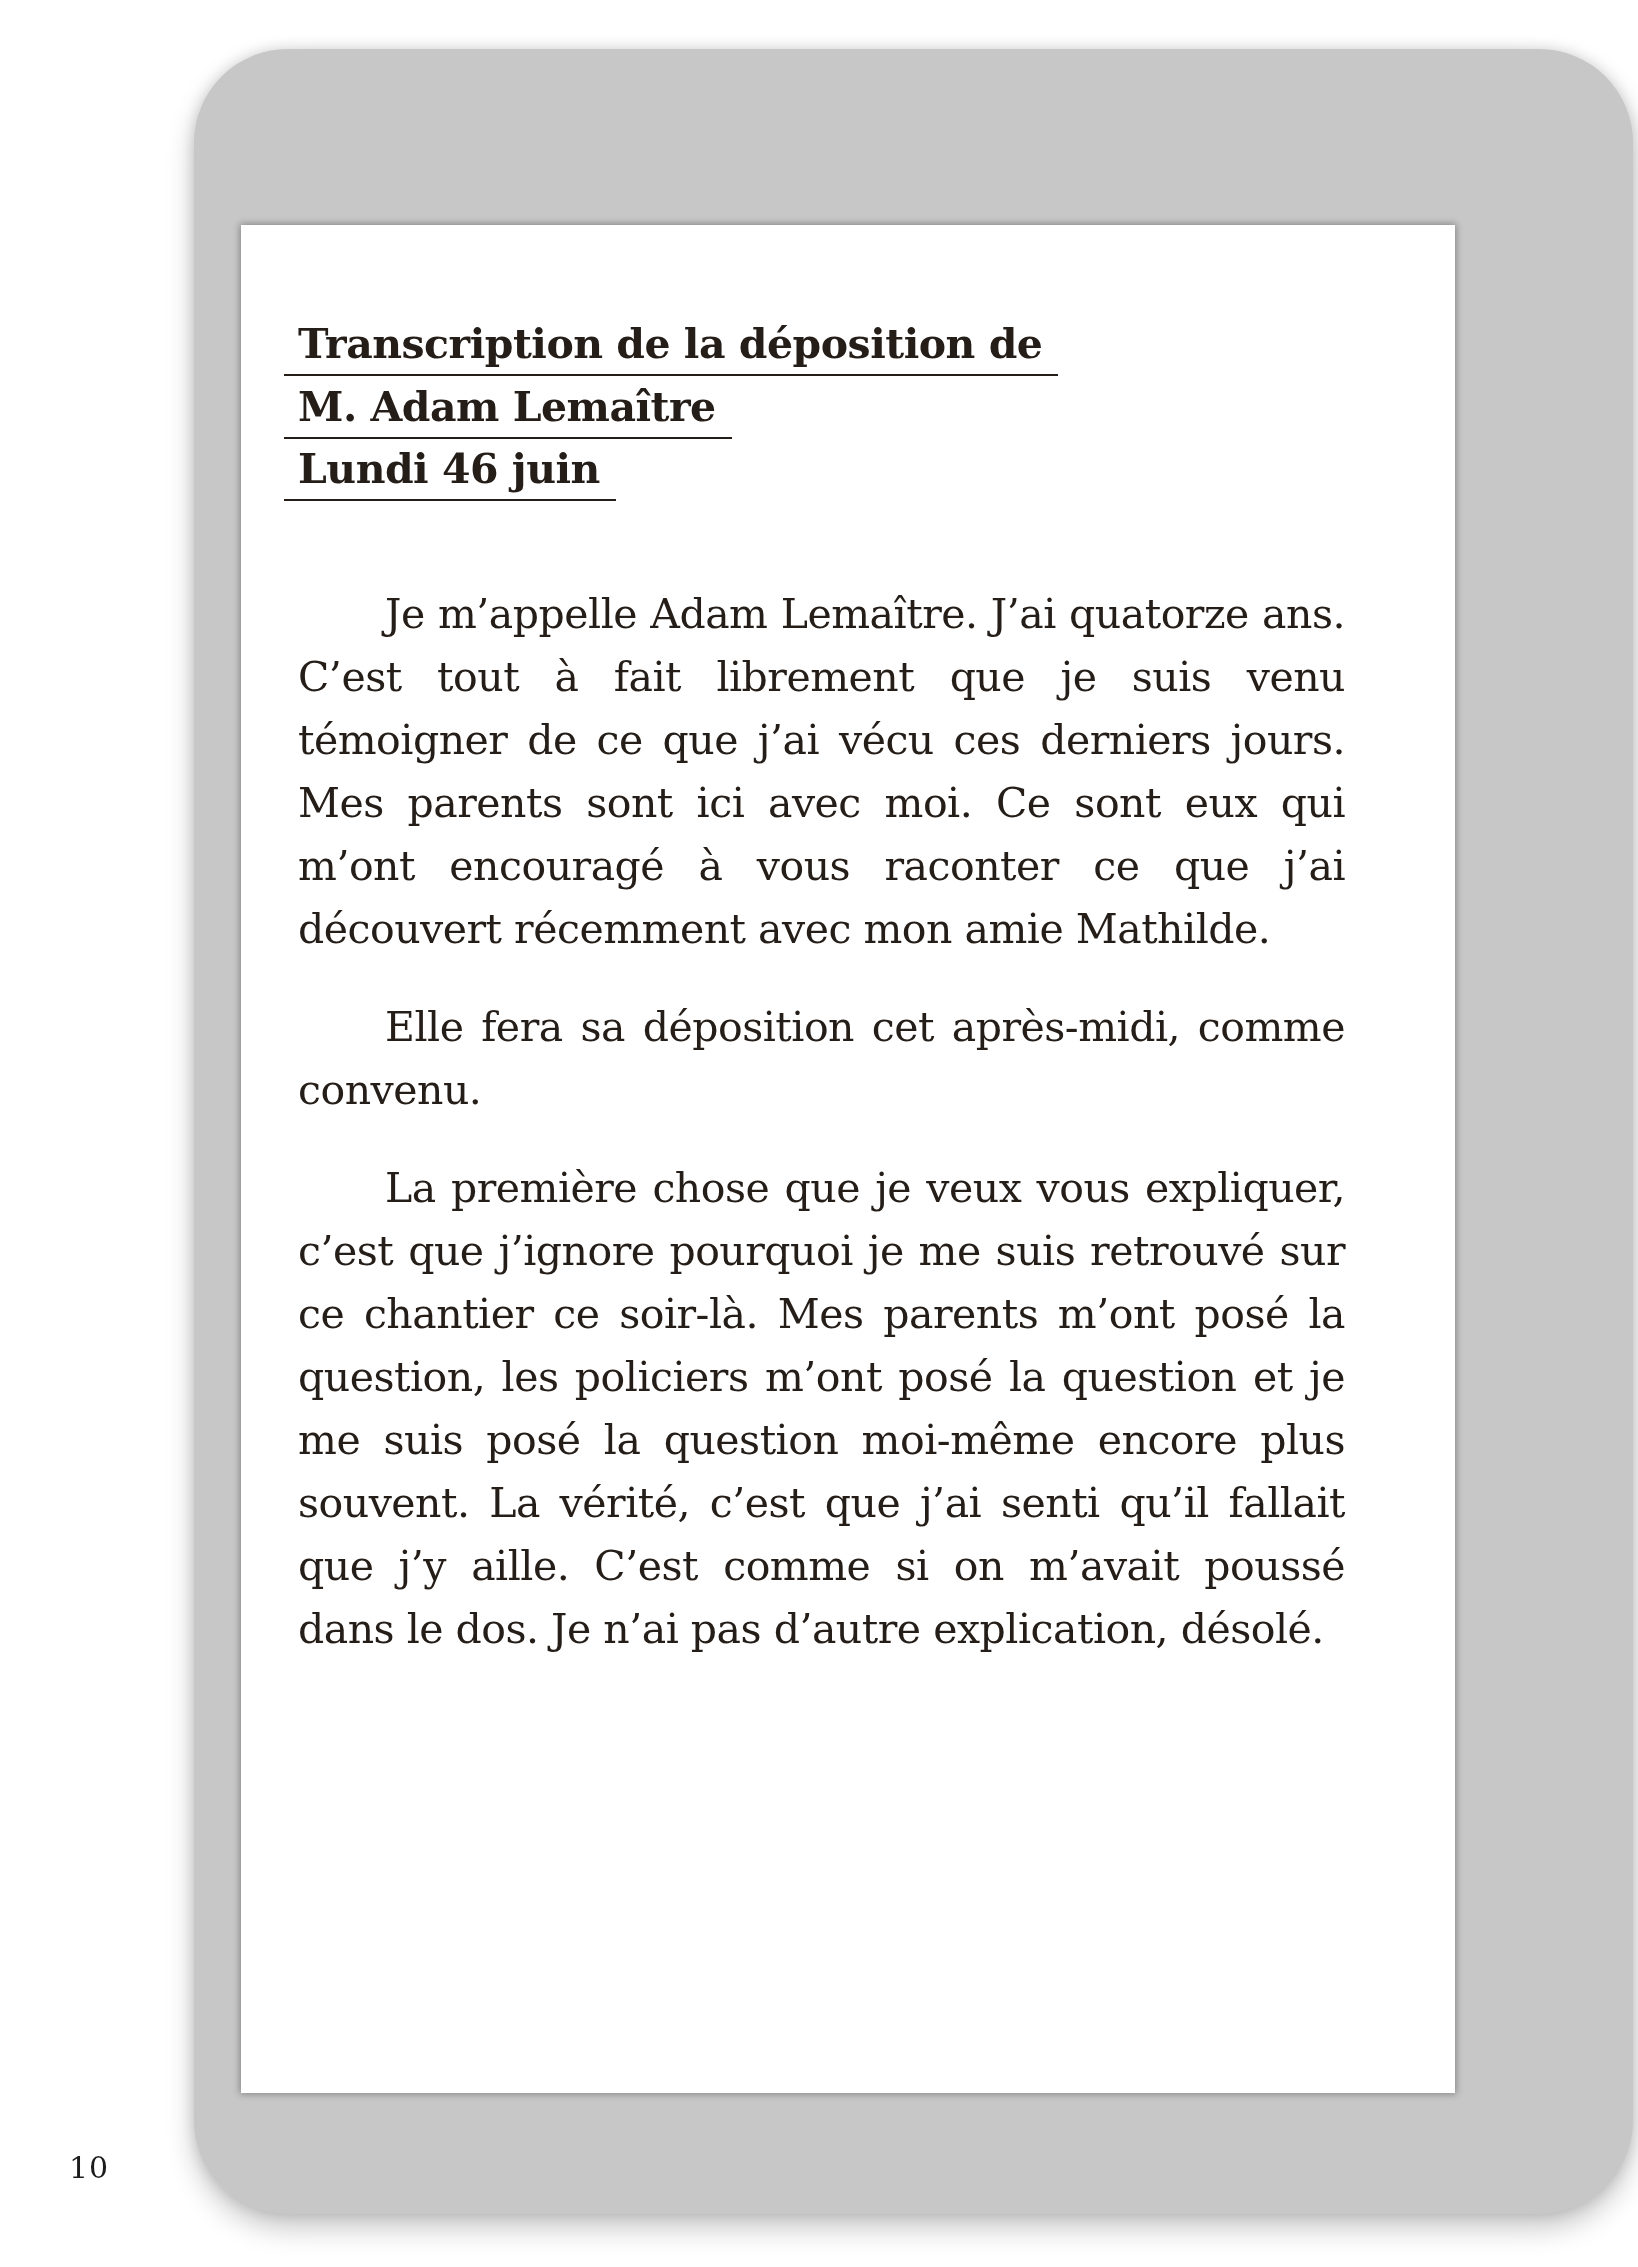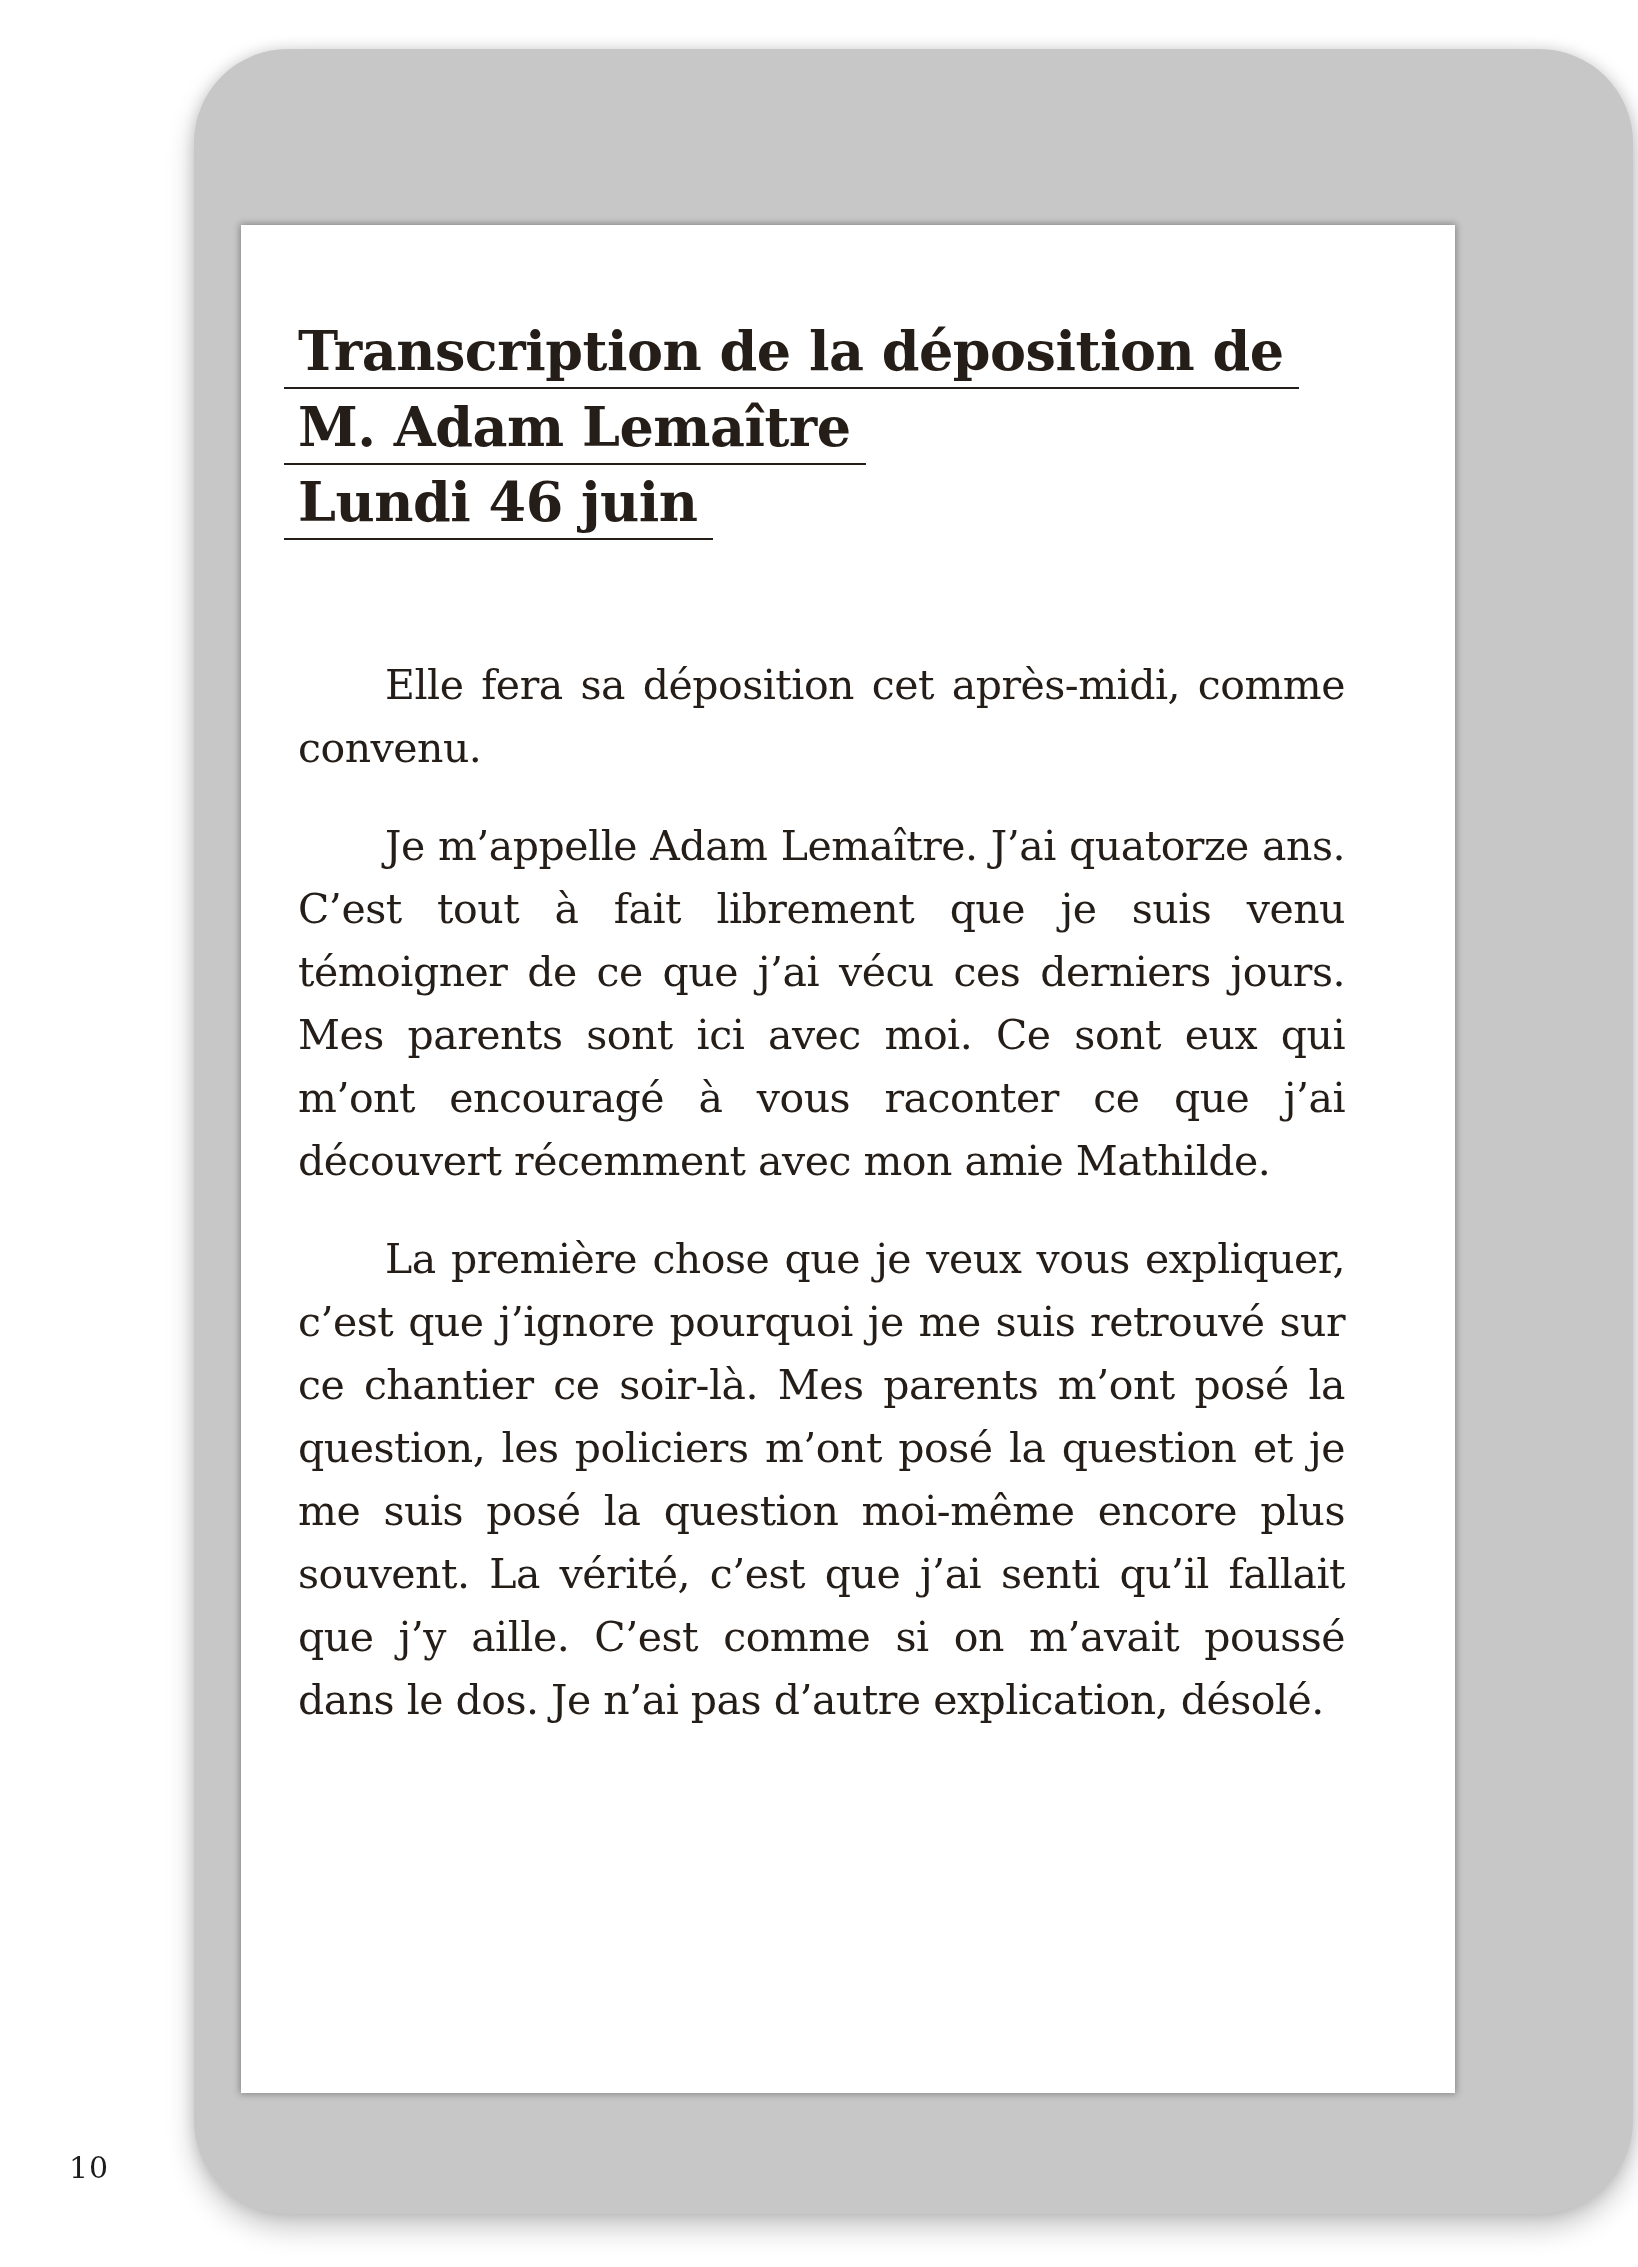--- a/index.html
+++ b/index.html
@@ -29,23 +29,23 @@
     width: 1214px; height: 1868px;
     box-sizing: border-box;
     padding: 99px 110px 0 57px;
     background: var(--page-white, #ffffff);
     box-shadow: 0 0 6.9px 1px rgba(0,0,0,0.35);
     color: var(--text, #241d18);
   }
 
   .heading {
     font-weight: bold;
-    font-size: 54px;
+    font-size: 41px;
     line-height: 1.0;
-    margin: 0 0 114px 0;
+    margin: 0 0 82px 0;
     letter-spacing: -0.5px;
   }
   .heading .hline {
     display: table;              
     padding: 0 15.8px 8.9px 13.8px;
     margin-left: -13.8px;
     margin-bottom: 10.8px;
     border-bottom: 2px solid var(--text, #241d18);
     white-space: nowrap;
   }
@@ -76,22 +76,22 @@
 
   <div class="page">
 
     <div class="heading">
       <div class="hline">Transcription de la déposition de</div>
       <div class="hline">M. Adam Lemaître</div>
       <div class="hline">Lundi 46 juin</div>
     </div>
 
     <div class="bodytext">
+      <p>Je m’appelle Adam Lemaître. J’ai quatorze ans. C’est tout à fait librement que je suis venu témoigner de ce que j’ai vécu ces derniers jours. Mes parents sont ici avec moi. Ce sont eux qui m’ont encouragé à vous raconter ce que j’ai découvert récemment avec mon amie Mathilde.</p>
       <p>Elle fera sa déposition cet après-midi, comme convenu.</p>
-      <p>Je m’appelle Adam Lemaître. J’ai quatorze ans. C’est tout à fait librement que je suis venu témoigner de ce que j’ai vécu ces derniers jours. Mes parents sont ici avec moi. Ce sont eux qui m’ont encouragé à vous raconter ce que j’ai découvert récemment avec mon amie Mathilde.</p>
       <p>La première chose que je veux vous expliquer, c’est que j’ignore pourquoi je me suis retrouvé sur ce chantier ce soir-là. Mes parents m’ont posé la question, les policiers m’ont posé la question et je me suis posé la question moi-même encore plus souvent. La vérité, c’est que j’ai senti qu’il fallait que j’y aille. C’est comme si on m’avait poussé dans le dos. Je n’ai pas d’autre explication, désolé.</p>
     </div>
 
   </div>
 
   <div class="pagenum">10</div>
 
 </div>
 
 

